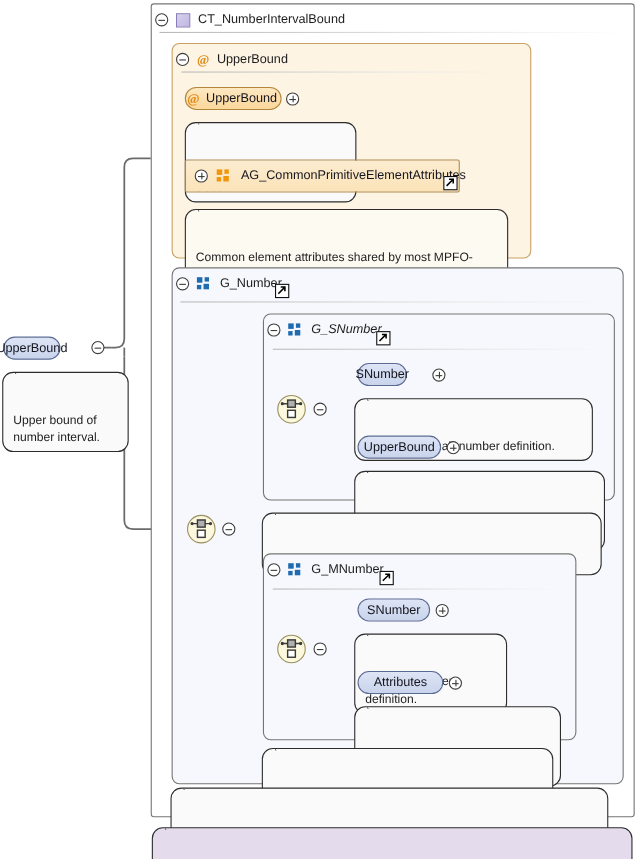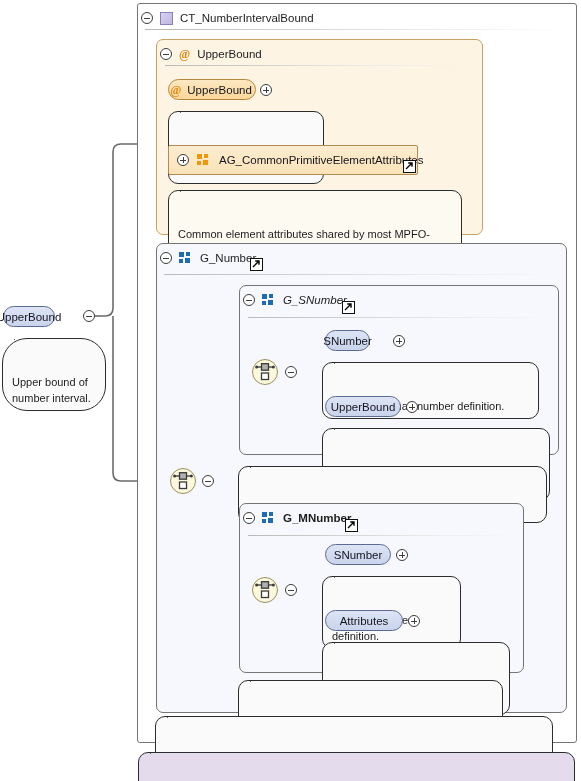--- a/index.html
+++ b/index.html
@@ -351,21 +351,21 @@
     <span>Simple (decimal) number reference definition.</span>
   </div>
 
   <div class="callout" style="left:238px; top:466px; width:309px;">
     <span class="tail" style="background: transparent;"></span>
     <span>Group for simple numbers by value or by reference.</span>
   </div>
 
   <div class="abs grp-box" style="left:239px; top:503px; width:285px; height:170px;"></div>
 
-  <div class="abs box-hdr" style="left:239px; top:503px;font-weight:bold;">
+  <div class="abs box-hdr" style="left:239px; top:503px;">
     <span class="toggle"></span>
     <span class="ico-grp">
       <i class="a"></i>
         <i class="b"></i>
         <i class="c"></i>
         <i class="d"></i>
     </span>
     <span>G_MNumber</span>
   </div>
   <div class="ext-link" style="left:345px; top:519px;">
@@ -425,19 +425,19 @@
     <span class="tail" style="background: transparent;"></span>
     
   </div>
 
   <div class="pill elem" style="left:3px; top:306px; width:52px;">
     <span>UpperBound</span>
   </div>
   <div class="abs" style="left:83px; top:310px;">
     <span class="toggle" style="display:block;"></span>
   </div>
-  <div class="callout" style="left:2px; top:338px; width:104px;border-radius:25px;">
+  <div class="callout" style="left:2px; top:338px; width:115px;">
     <span class="tail" style="background: transparent;"></span>
     <span>Upper bound of
 number interval.</span>
   </div>
 
 </div>
 
 </body></html>

